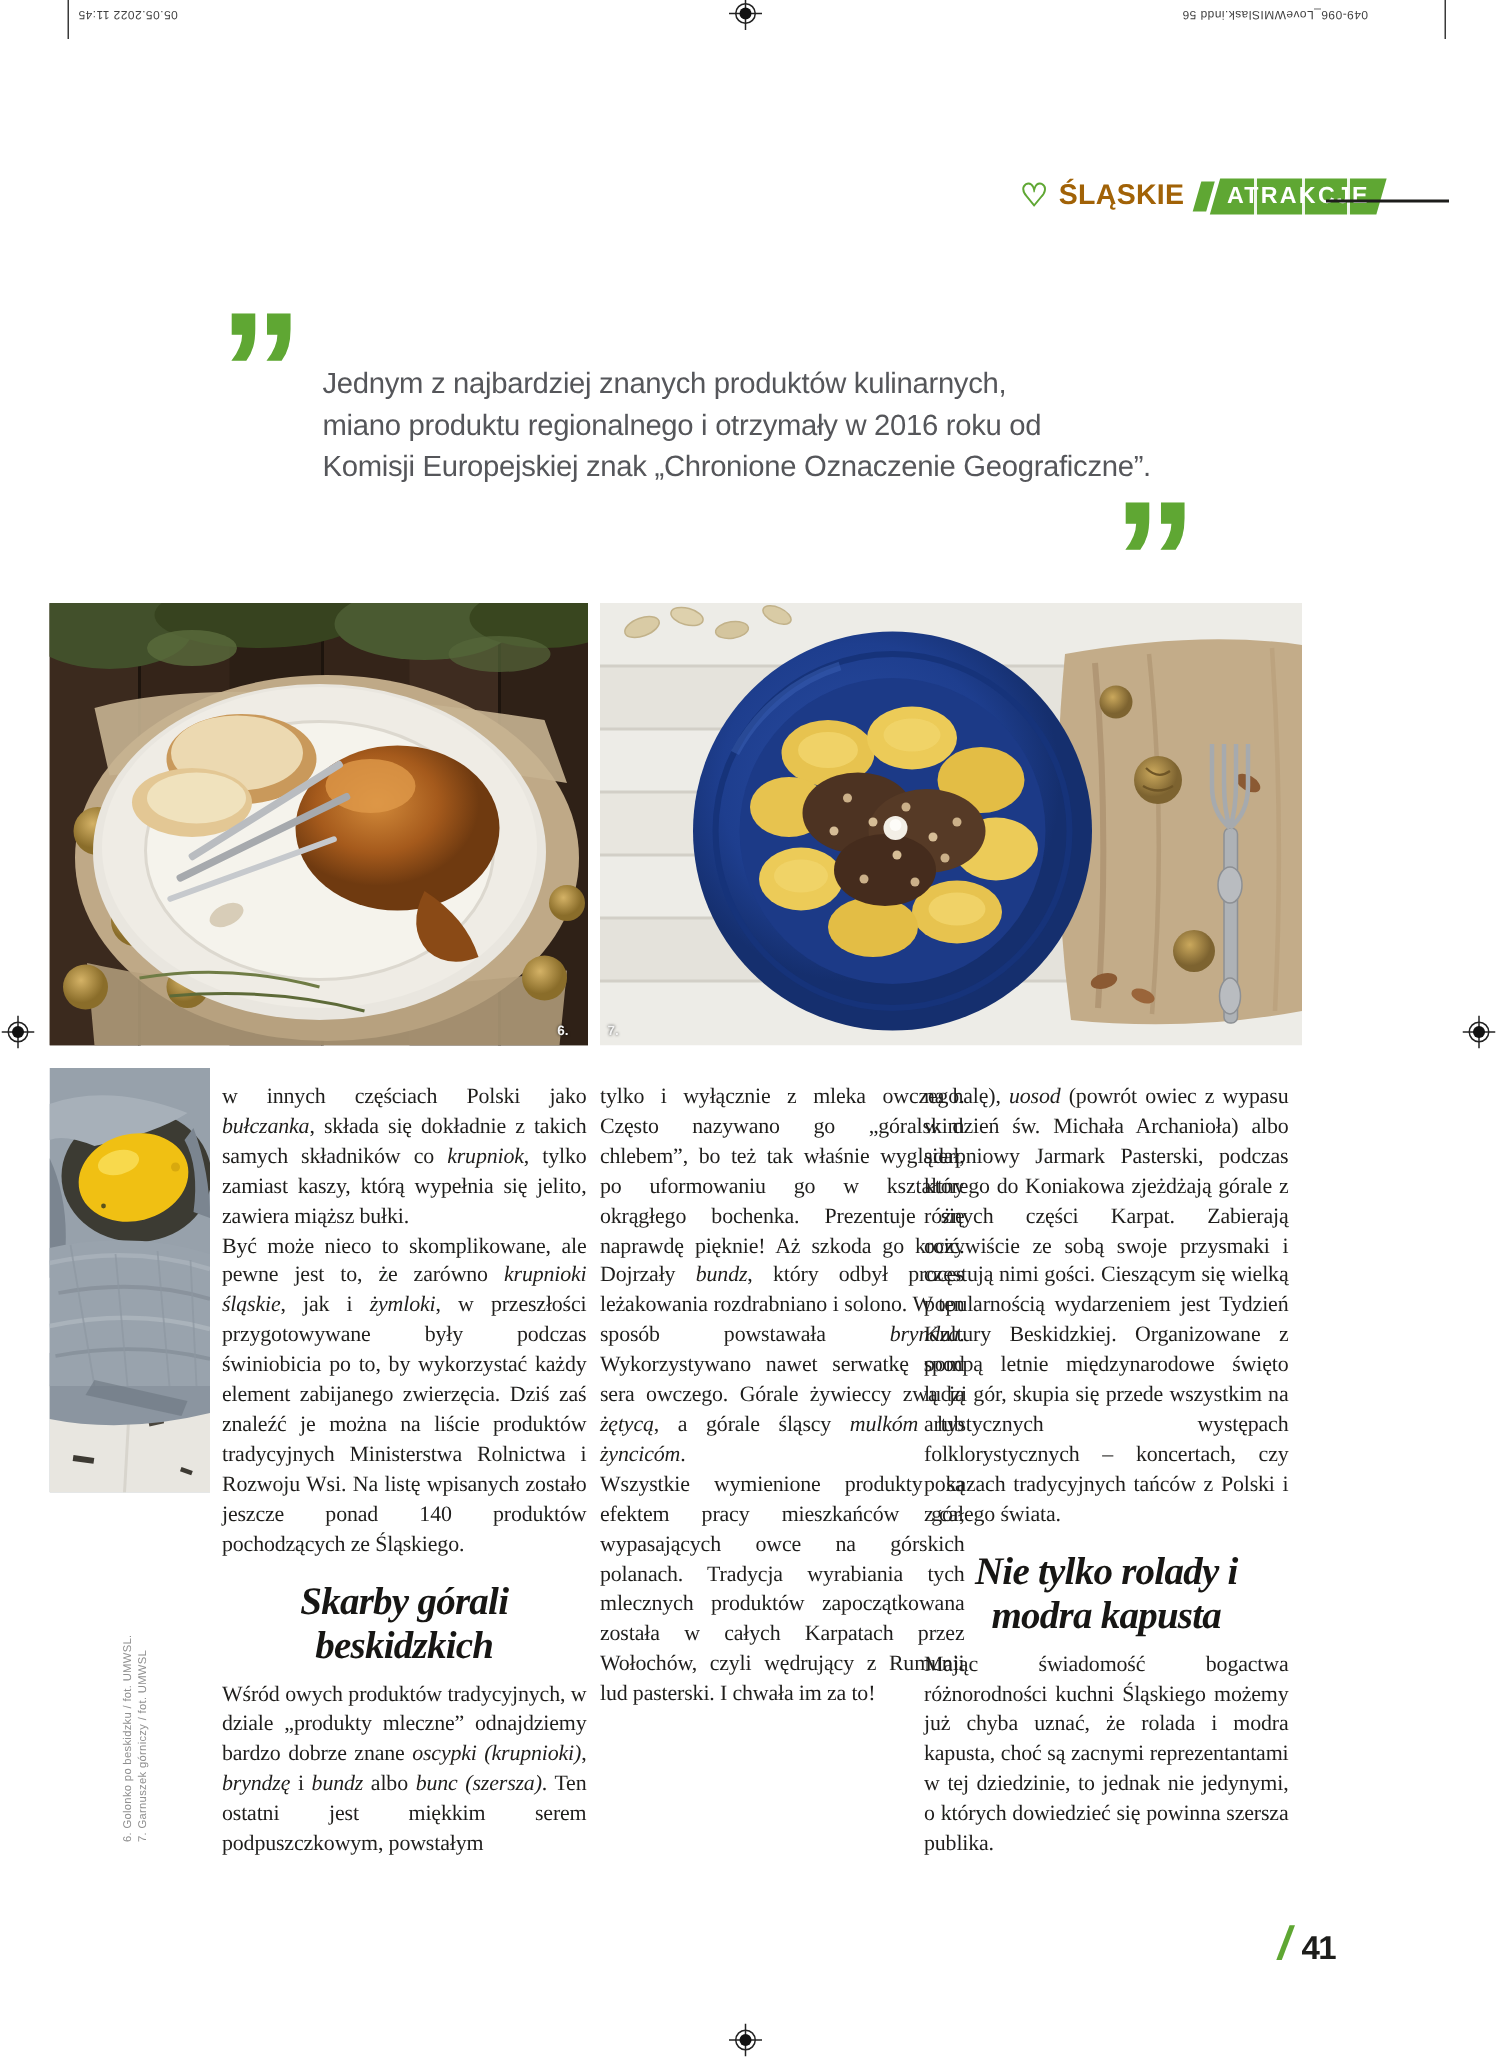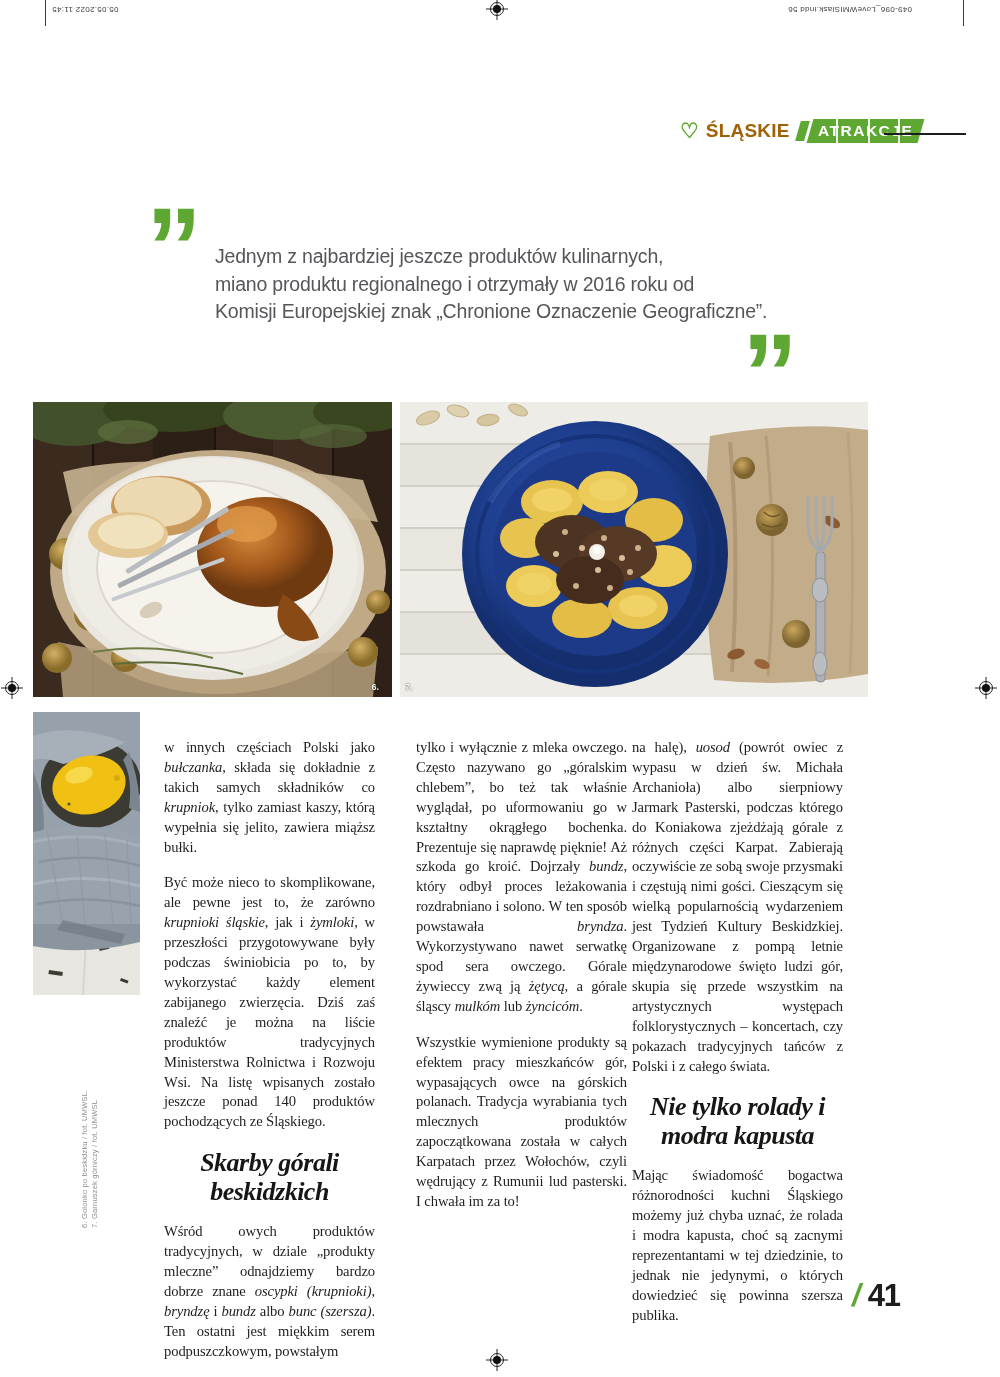--- a/index.html
+++ b/index.html
@@ -51,30 +51,30 @@
 
   
   .vcaption{position:absolute;left:80px;top:1228px;width:152px;
             transform:rotate(-90deg);transform-origin:0 0;
             font-size:7.5px;line-height:9.5px;color:#8f8f8f;letter-spacing:.2px;white-space:nowrap;}
 
   
   .col{position:absolute;top:722px;width:243px;font-family:"Liberation Serif",serif;
        font-size:14.6px;line-height:19.9px;color:#1f1e1c;text-align:justify;letter-spacing:-0.1px;}
   .col1{left:148px;} .col2{left:400px;} .col3{left:616px;}
-  .col p{margin:16px;}
+  .col p{margin:0;}
   .col p i{font-style:italic;}
   .subhead{font-family:"Liberation Serif",serif;font-weight:bold;font-style:italic;
            font-size:26px;line-height:29px;text-align:center;color:#171614;
            letter-spacing:-0.5px;margin:12px 0 10px;}
 
   
   .folio{position:absolute;left:852px;top:1278px;display:flex;align-items:baseline;}
   .folio-slash{color:#5fa733;font-size:31px;font-weight:bold;font-style:italic;margin-right:7px;}
-  .folio-num{color:#1d1d1b;font-size:31px;font-weight:bold;letter-spacing:-1px;}
+  .folio-num{color:#1d1d1b;font-size:22px;font-weight:bold;letter-spacing:-1px;}
 </style>
 </head>
 <body>
 
 <div id="page">
 
   <div class="stamp stamp-left">05.05.2022   11:45</div>
   <div class="stamp stamp-right">049-096_LoveWMISlask.indd   56</div>
   <div class="cropline crop-tl"></div>
   <div class="cropline crop-tr"></div>
@@ -112,21 +112,21 @@
       <span>ATRAKCJE</span>
       <span class="cut cut1"></span>
       <span class="cut cut2"></span>
       <span class="cut cut3"></span>
     </span>
   </div>
   <div class="header-rule"></div>
 
   <div class="qmark qmark-open">”</div>
   <div class="pullquote">
-    <div>Jednym z najbardziej jeszcze produktów kulinarnych,</div>
+    <div>Jednym z najbardziej znanych produktów kulinarnych,</div>
     <div>miano produktu regionalnego i otrzymały w 2016 roku od</div>
     <div>Komisji Europejskiej znak „Chronione Oznaczenie Geograficzne”.</div>
   </div>
   <div class="qmark qmark-close">”</div>
 
   <div class="photo photo6">
     <svg viewBox="0 0 359 295" preserveAspectRatio="none">
       <defs>
         <radialGradient id="roast" cx="40%" cy="35%">
           <stop offset="0%" stop-color="#d28a3a"></stop>

